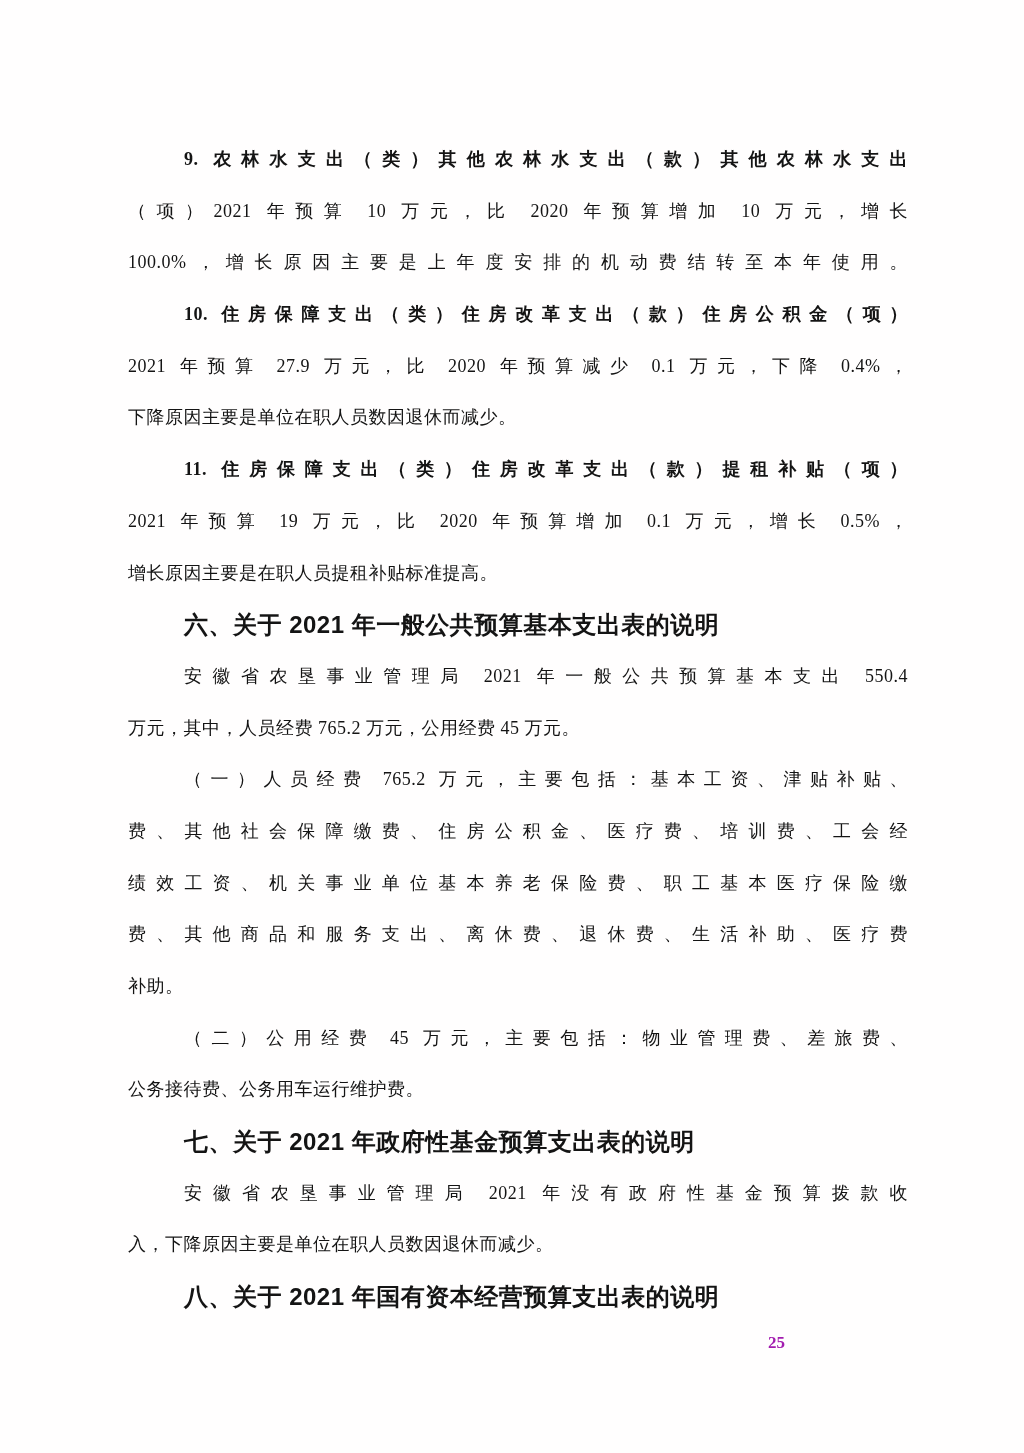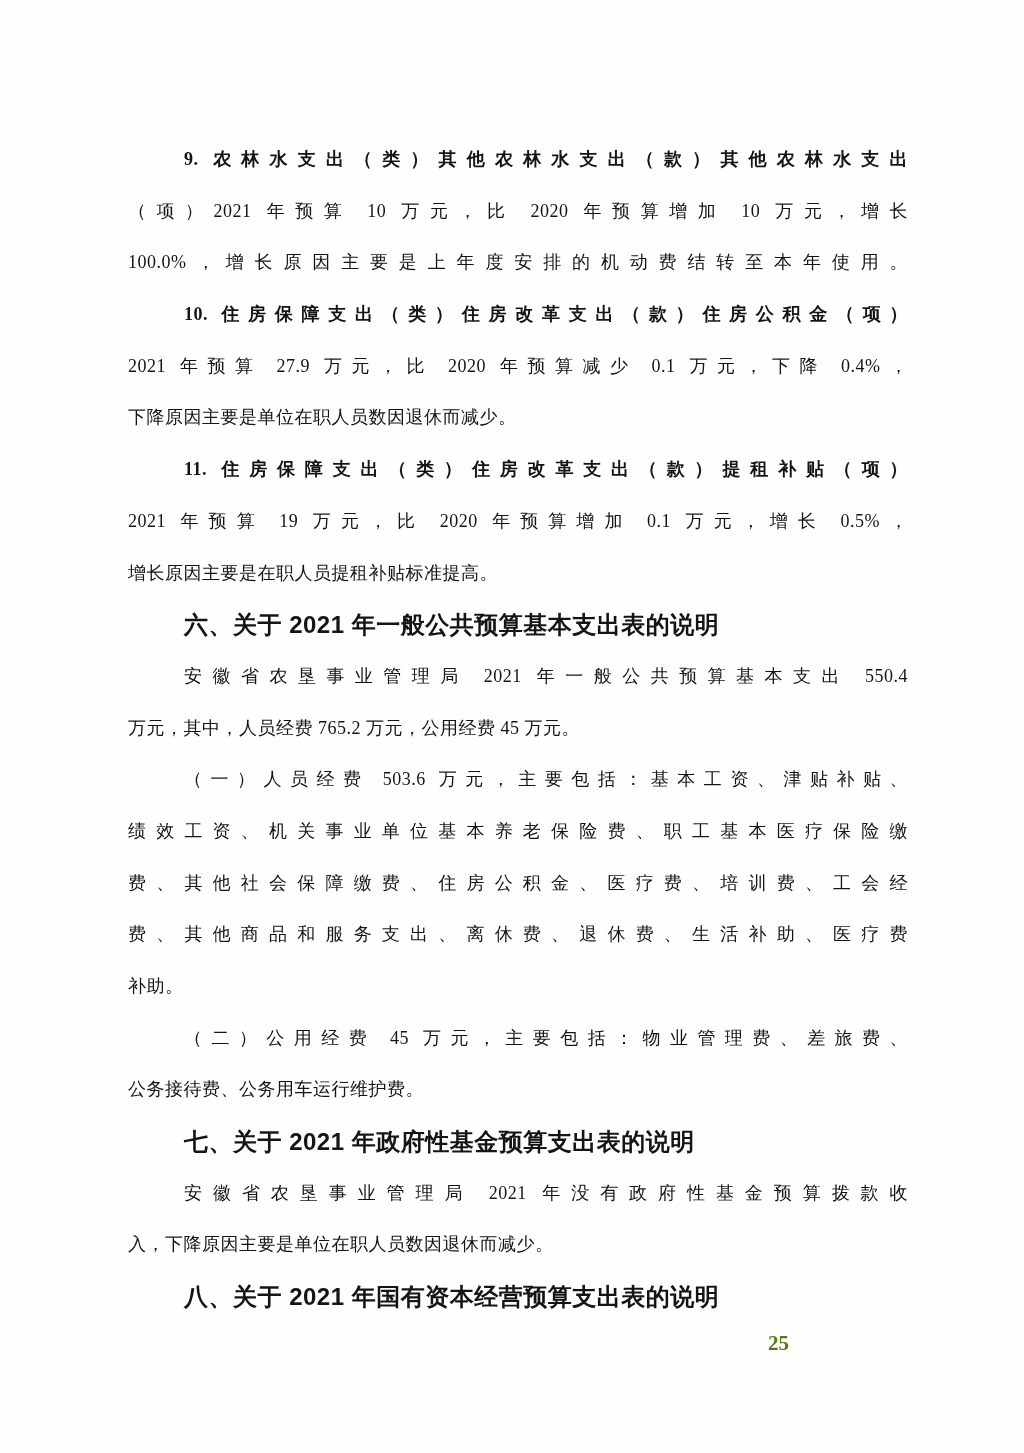--- a/index.html
+++ b/index.html
@@ -44,45 +44,45 @@
     font-family: "Liberation Sans", "DejaVu Sans", sans-serif;
     font-weight: 700;
     font-size: 24px;
   }
   .pagenum {
     position: absolute;
     left: 768px;
     top: 1330px;
     font-family: "Liberation Serif", "DejaVu Serif", serif;
     font-weight: 700;
-    font-size: 21px;
+    font-size: 17px;
     line-height: 26px;
-    color: #4d7c0f;
+    color: #a21caf;
   }
 </style>
 </head>
 <body>
 
 <div class="page">
   <div class="doc">
     <div class="line indent bold fill">9. 农林水支出（类）其他农林水支出（款）其他农林水支出</div>
     <div class="line fill">（项）2021 年预算 10 万元，比 2020 年预算增加 10 万元，增长</div>
     <div class="line fill">100.0%，增长原因主要是上年度安排的机动费结转至本年使用。</div>
     <div class="line indent bold fill">10. 住房保障支出（类）住房改革支出（款）住房公积金（项）</div>
     <div class="line fill">2021 年预算 27.9 万元，比 2020 年预算减少 0.1 万元，下降 0.4%，</div>
     <div class="line">下降原因主要是单位在职人员数因退休而减少。</div>
     <div class="line indent bold fill">11. 住房保障支出（类）住房改革支出（款）提租补贴（项）</div>
     <div class="line fill">2021 年预算 19 万元，比 2020 年预算增加 0.1 万元，增长 0.5%，</div>
     <div class="line">增长原因主要是在职人员提租补贴标准提高。</div>
     <div class="line indent heading">六、关于 2021 年一般公共预算基本支出表的说明</div>
     <div class="line indent fill">安徽省农垦事业管理局 2021 年一般公共预算基本支出 550.4</div>
     <div class="line">万元，其中，人员经费 765.2 万元，公用经费 45 万元。</div>
-    <div class="line indent fill">（一）人员经费 503.6 万元，主要包括：基本工资、津贴补贴、</div>
+    <div class="line indent fill">（一）人员经费 765.2 万元，主要包括：基本工资、津贴补贴、</div>
+    <div class="line fill">费、其他社会保障缴费、住房公积金、医疗费、培训费、工会经</div>
     <div class="line fill">绩效工资、机关事业单位基本养老保险费、职工基本医疗保险缴</div>
-    <div class="line fill">费、其他社会保障缴费、住房公积金、医疗费、培训费、工会经</div>
     <div class="line fill">费、其他商品和服务支出、离休费、退休费、生活补助、医疗费</div>
     <div class="line">补助。</div>
     <div class="line indent fill">（二）公用经费 45 万元，主要包括：物业管理费、差旅费、</div>
     <div class="line">公务接待费、公务用车运行维护费。</div>
     <div class="line indent heading">七、关于 2021 年政府性基金预算支出表的说明</div>
     <div class="line indent fill">安徽省农垦事业管理局 2021 年没有政府性基金预算拨款收</div>
     <div class="line">入，下降原因主要是单位在职人员数因退休而减少。</div>
     <div class="line indent heading">八、关于 2021 年国有资本经营预算支出表的说明</div>
   </div>
   <div class="pagenum">25</div>

